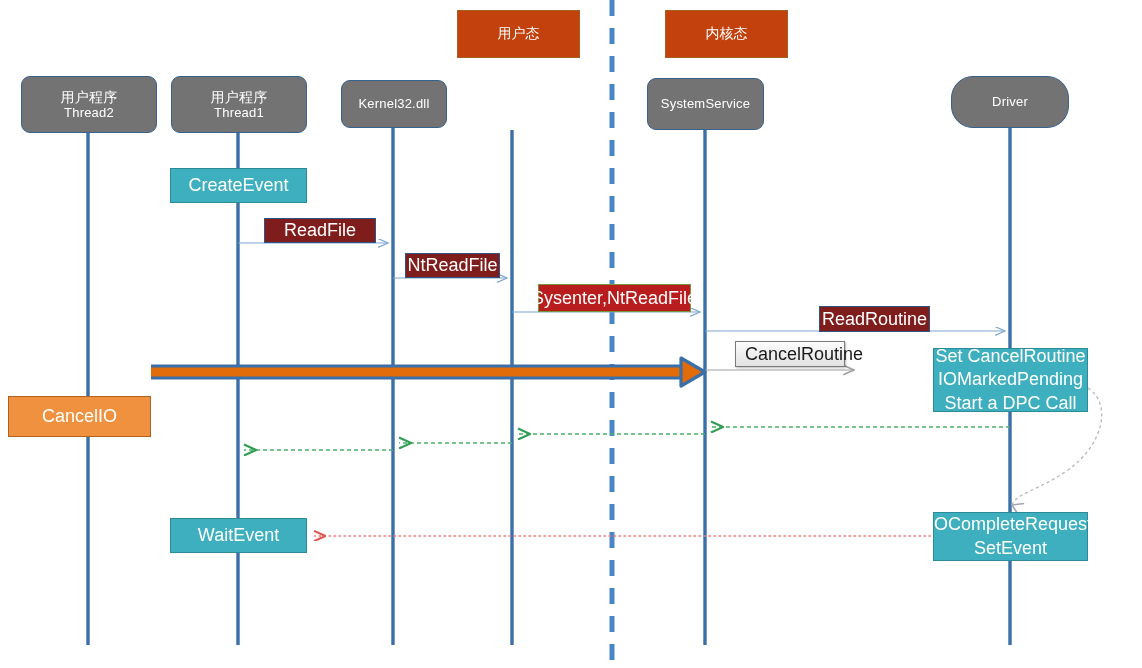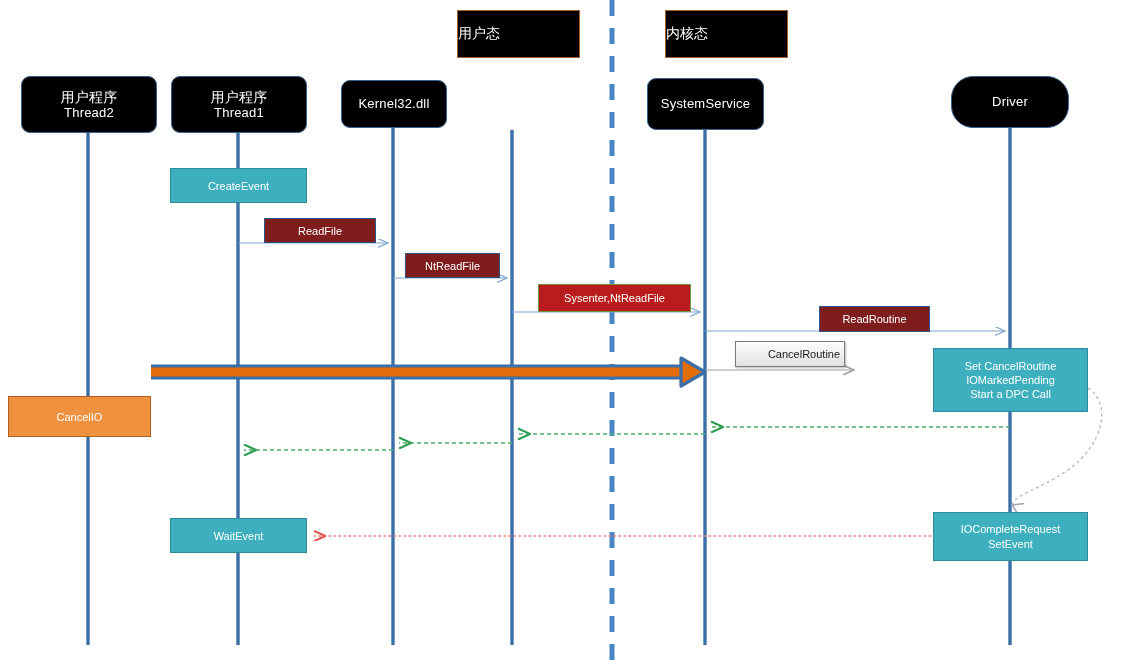--- a/index.html
+++ b/index.html
@@ -3,53 +3,53 @@
 <meta charset="utf-8">
 <style>
   html,body{margin:0;padding:0;background:#ffffff;}
   body{width:1142px;height:668px;overflow:hidden;font-family:"Liberation Sans","DejaVu Sans",sans-serif;}
   #canvas{position:relative;width:1142px;height:668px;background:#fff;}
   svg.layer{position:absolute;left:0;top:0;width:1142px;height:668px;pointer-events:none;}
 
   
   .actor{
     position:absolute;
-    background:#000000;
+    background:#737373;
     border:1.5px solid #37618F;
     border-radius:9px;
     color:#ffffff;
     display:flex;flex-direction:column;
     align-items:center;justify-content:center;
     text-align:center;
     line-height:1.18;
     box-sizing:border-box;
     font-size:13px;
     letter-spacing:.2px;
   }
   .actor .cn{font-size:14px;}
   .actor .en{font-size:13px;}
 
   
   .mode{
     position:absolute;
-    background:#000000;
+    background:#c2410c;
     border:1.6px solid #A85F23;
     color:#ffffff;
-    display:flex;align-items:center;
+    display:flex;align-items:center;justify-content:center;
     font-size:14px;
     box-sizing:border-box;
   }
 
   
   .msgbox{
     position:absolute;
     display:flex;align-items:center;justify-content:center;
     color:#ffffff;
     box-sizing:border-box;
-    font-size:11px;
+    font-size:18px;
     white-space:nowrap;
   }
   .msgbox.blue{background:#4A7EBB;border:1.5px solid #2F5party;}
   .msgbox.blue{background:#7f1d1d;border:1.5px solid #2F5588;}
   .msgbox.teal{background:#3DAFBE;border:1.5px solid #2C8B99;}
   .msgbox.green{background:#b91c1c;border:1.5px solid #77933C;}
   .msgbox.orange{background:#F0913F;border:1.6px solid #B0611F;}
   .msgbox.gray{
     background:linear-gradient(#fcfcfc,#e2e2e2);
     border:1.4px solid #7A7A7A;

